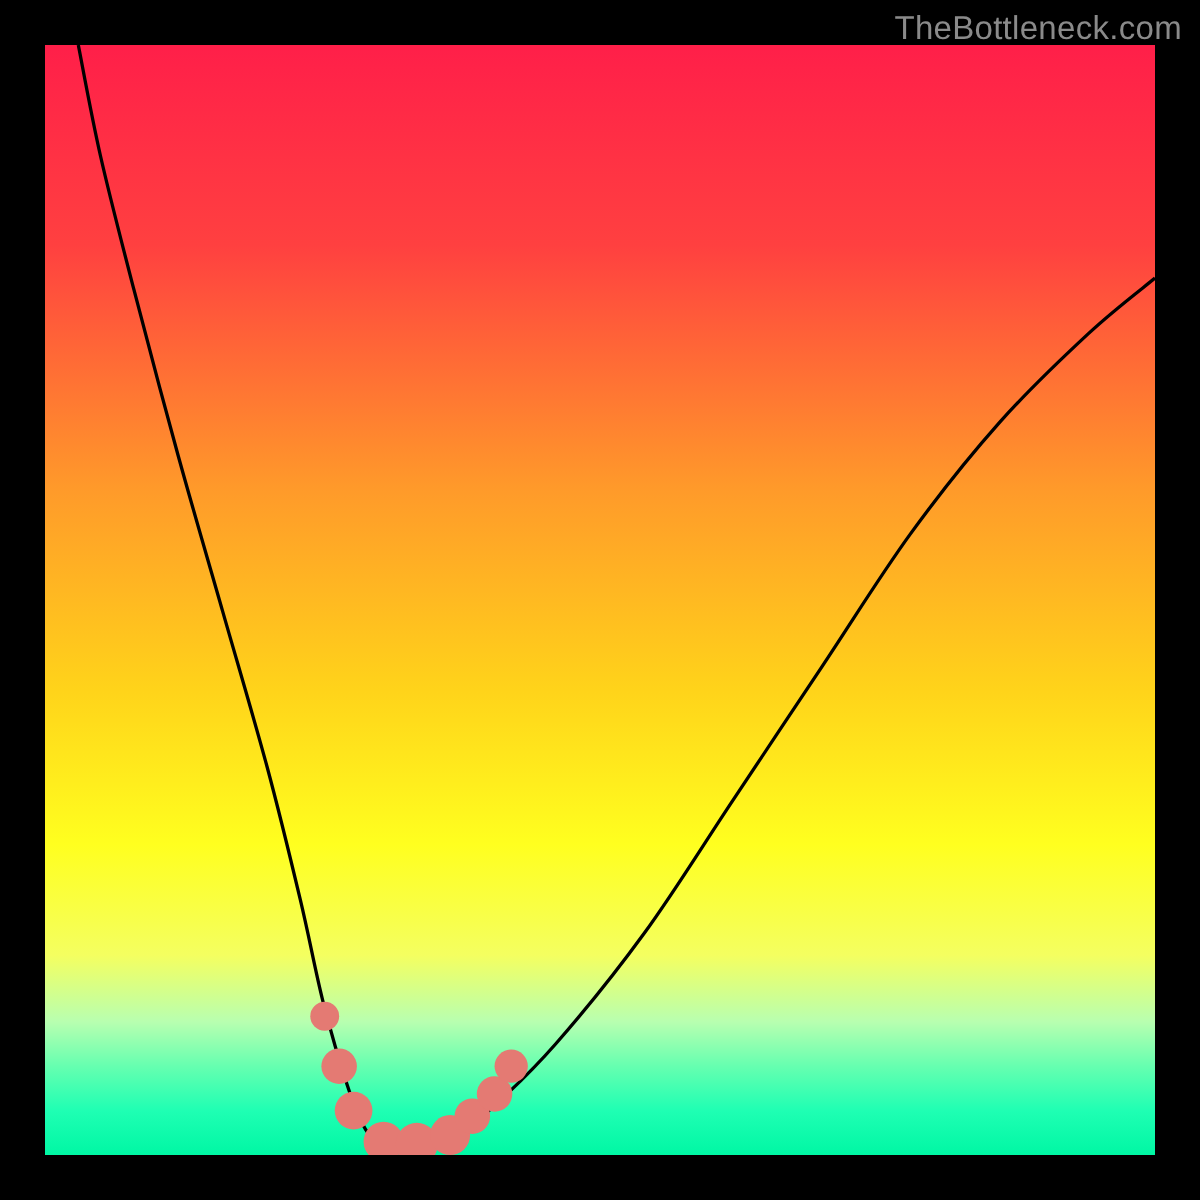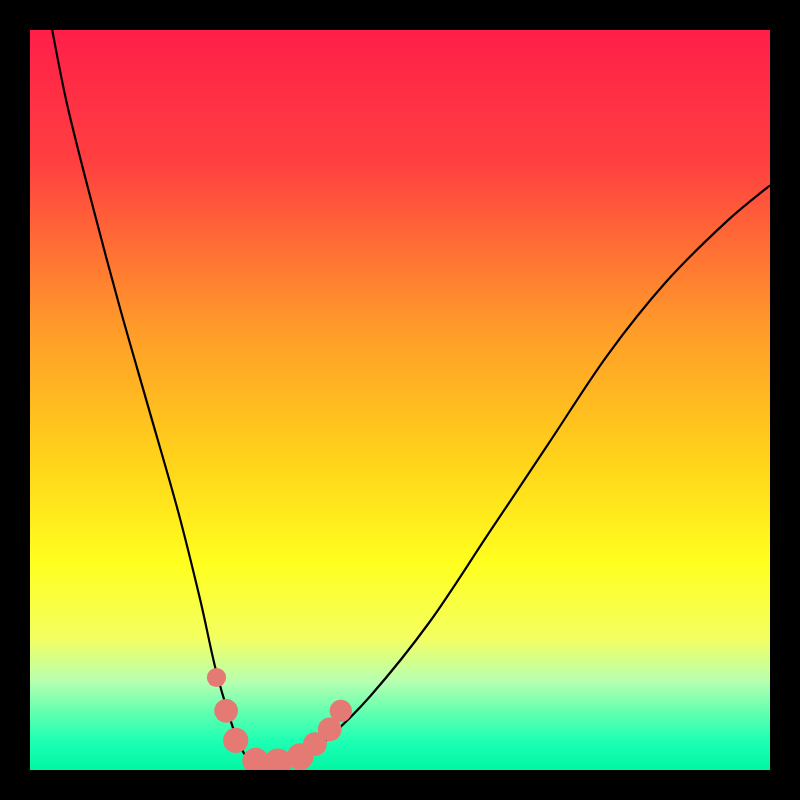--- a/index.html
+++ b/index.html
@@ -74,13 +74,14 @@
           <circle cx="30.5" cy="98.8" r="1.8" fill="#e47a73"></circle>
           <circle cx="33.5" cy="99" r="1.9" fill="#e47a73"></circle>
           <circle cx="36.5" cy="98.2" r="1.8" fill="#e47a73"></circle>
           <circle cx="38.5" cy="96.5" r="1.6" fill="#e47a73"></circle>
           <circle cx="40.5" cy="94.5" r="1.6" fill="#e47a73"></circle>
           <circle cx="42" cy="92" r="1.5" fill="#e47a73"></circle>
         </g>
     </svg>
   </div>
 
+  <div class="watermark">TheBottleneck.com</div>
 </div>
 
 </body></html>

